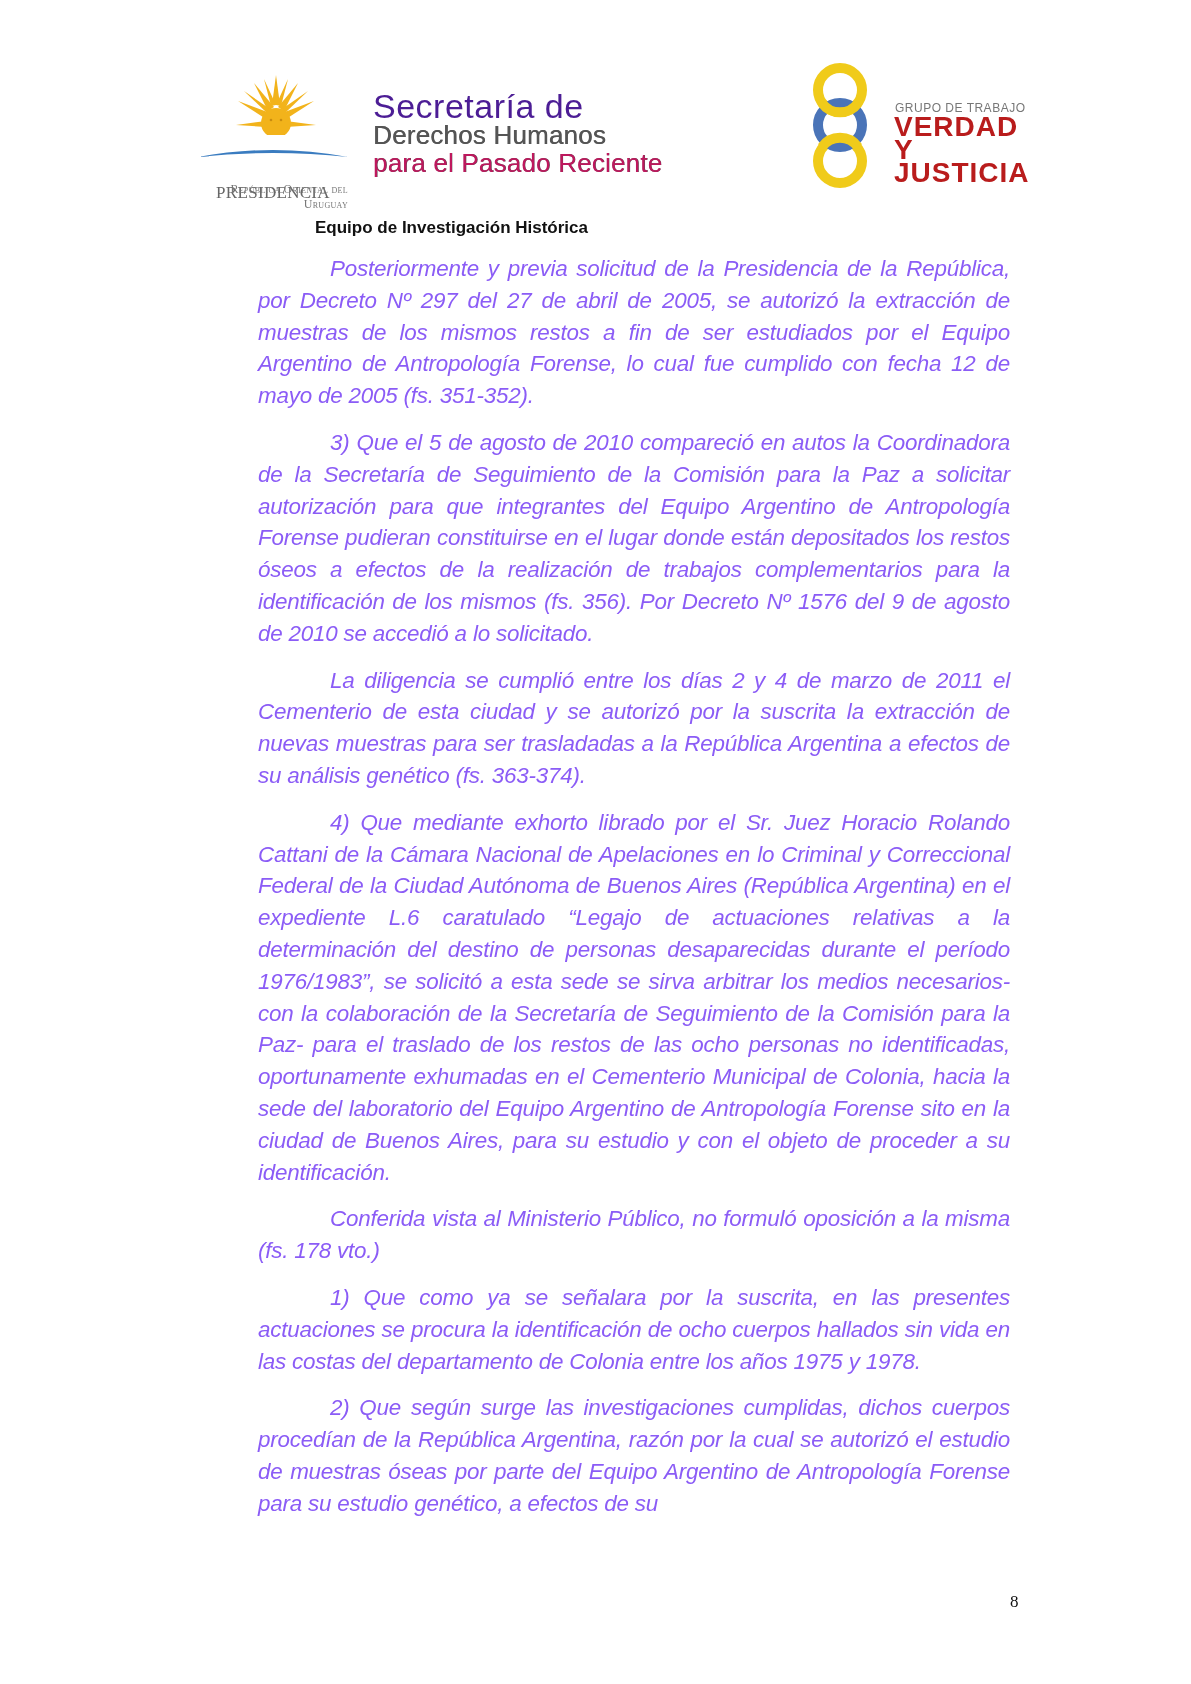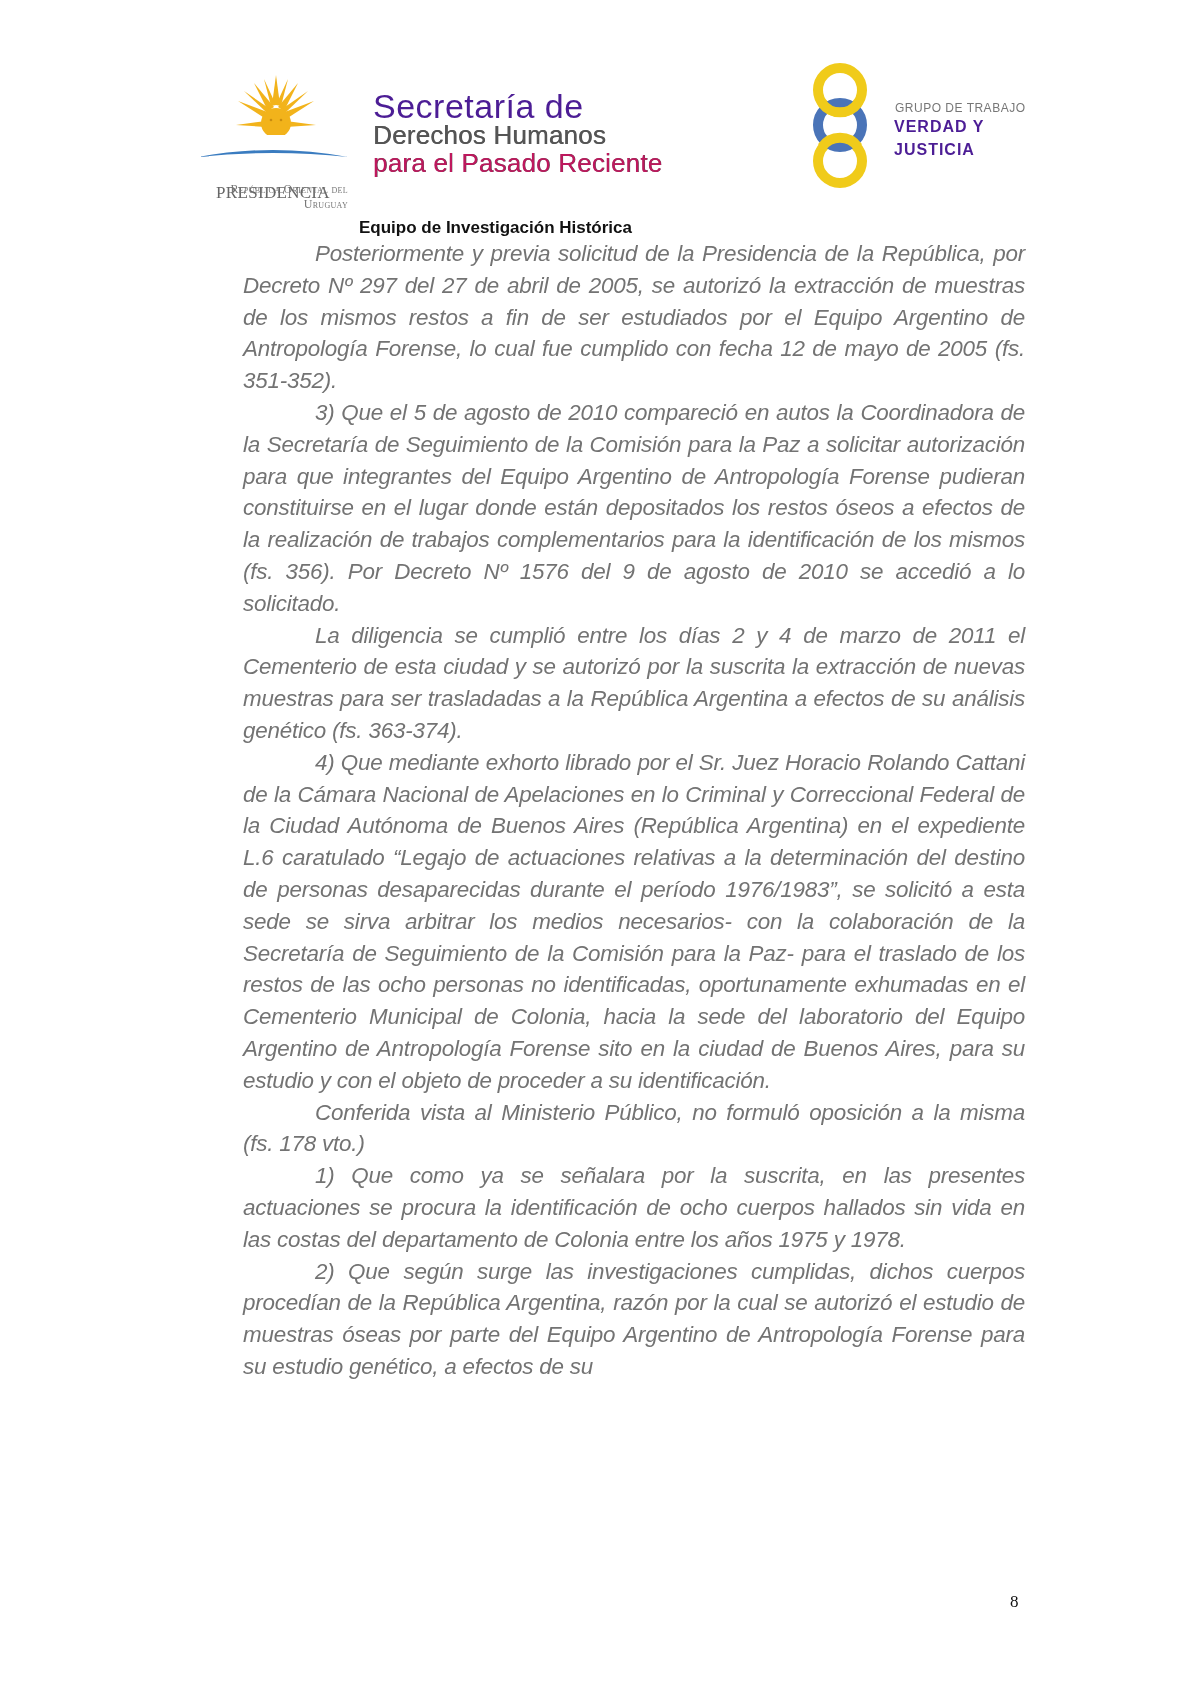--- a/index.html
+++ b/index.html
@@ -15,27 +15,27 @@
 
   .secretaria { position: absolute; left: 373px; top: 36px; }
   .sec-line1 { font-size: 34px; color: #4c1d95; font-weight: 300; line-height: 30px; letter-spacing: 0.5px; }
   .sec-line2, .sec-line3 { font-size: 26px; color: #666; line-height: 28px; font-weight: bold; letter-spacing: 0.2px; }
   .sec-line2 { font-weight: normal; color: #555; text-shadow: 0.4px 0 0 #555; }
   .sec-line3 { font-weight: normal; color: #be185d; text-shadow: 0.4px 0 0 #555; }
 
   .gtvj { position: absolute; left: 810px; top: 8px; width: 230px; height: 130px; }
   .rings { position: absolute; left: 0; top: 0; width: 60px; height: 125px; }
   .gtvj-small { position: absolute; left: 85px; top: 38px; font-size: 12px; color: #777; letter-spacing: 0.5px; }
-  .gtvj-big { position: absolute; left: 84px; top: 52px; font-size: 16px; font-weight: bold; color: #4c1d95; line-height: 23px; letter-spacing: 1px; }
+  .gtvj-big { position: absolute; left: 84px; top: 52px; font-size: 28px; font-weight: bold; color: #b91c1c; line-height: 23px; letter-spacing: 1px; }
 
-  .team { position: absolute; top: 218px; left: 0; width: 983px; text-align: center; margin-left: 44px; }
+  .team { position: absolute; top: 218px; left: 0; width: 983px; text-align: center; }
   .team span { font-size: 17px; font-weight: bold; color: #111; position: relative; left: -40px; }
 
   .content { position: absolute; left: 243px; top: 238px; width: 782px; }
-  .content p { margin: 0; font-style: italic; font-size: 22.4px; line-height: 31.8px; text-align: justify; color: #737373; letter-spacing: -0.2px; }
+  .content p { margin: 15px; font-style: italic; font-size: 22.4px; line-height: 31.8px; text-align: justify; color: #8b5cf6; letter-spacing: -0.2px; }
   .content p.indent { text-indent: 72px; }
 
   .page-number { position: absolute; left: 1010px; top: 1592px; font-family: "Liberation Serif", serif; font-size: 17px; color: #111; }
 </style>
 </head>
 <body>
 
 <div class="header">
   <div class="presidencia">
     <svg class="sun" viewBox="0 0 80 70">

